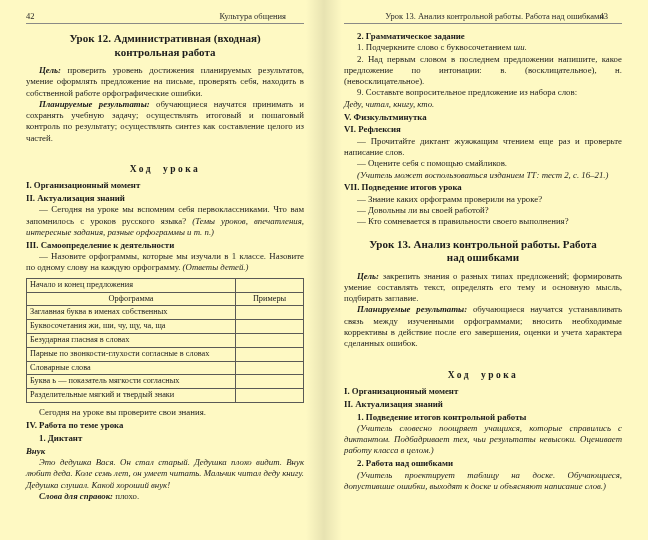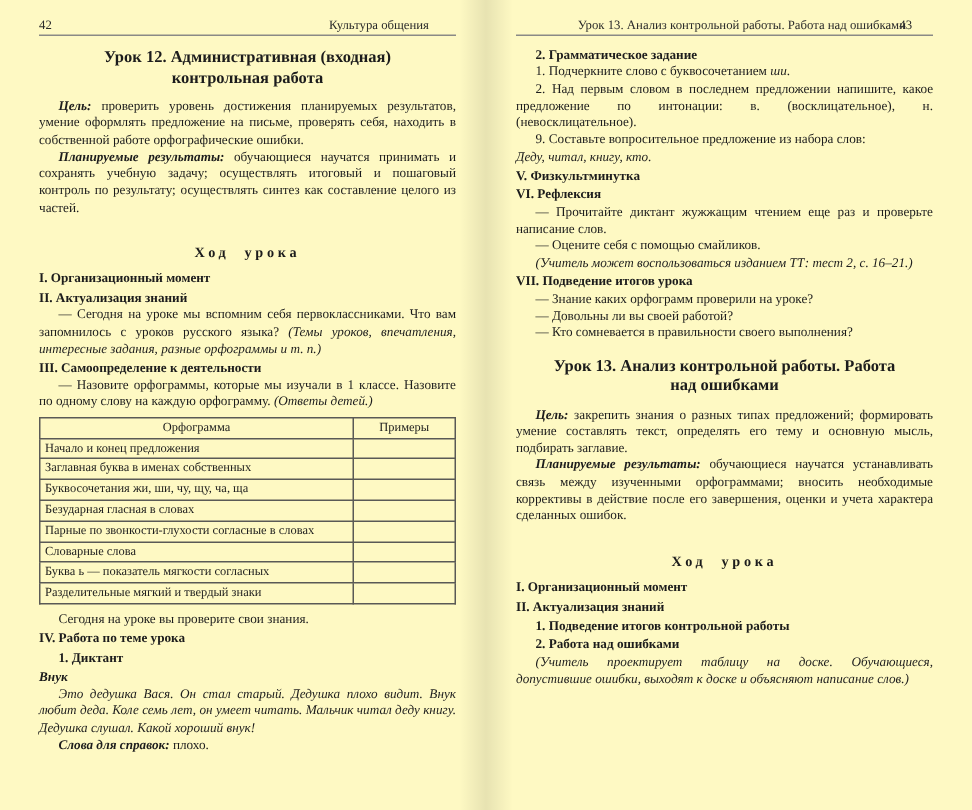--- a/index.html
+++ b/index.html
@@ -92,27 +92,27 @@
 
     <p class="para"><span>— Сегодня на уроке мы вспомним себя первоклассниками. Что вам запомнилось с уроков русского языка? </span><span class="it">(Темы уроков, впечатления, интересные задания, разные орфограммы и т. п.)</span></p>
 
     <p class="h">III. Самоопределение к деятельности</p>
 
     <p class="para"><span>— Назовите орфограммы, которые мы изучали в 1 классе. Назовите по одному слову на каждую орфограмму. </span><span class="it">(Ответы детей.)</span></p>
 
     <table>
       <tbody>
           <tr>
+            <td>Начало и конец предложения</td>
+            <td class="col-ex"></td>
+          </tr>
+      <tr>
         <th>Орфограмма</th>
         <th class="col-ex">Примеры</th>
       </tr>
-      <tr>
-            <td>Начало и конец предложения</td>
-            <td class="col-ex"></td>
-          </tr>
       <tr>
             <td>Заглавная буква в именах собственных</td>
             <td class="col-ex"></td>
           </tr>
       <tr>
             <td>Буквосочетания жи, ши, чу, щу, ча, ща</td>
             <td class="col-ex"></td>
           </tr>
       <tr>
             <td>Безударная гласная в словах</td>
@@ -182,18 +182,19 @@
     <p class="para"><span class="bi">Цель:</span><span> закрепить знания о разных типах предложений; формировать умение составлять текст, определять его тему и основную мысль, подбирать заглавие.</span></p>
 
     <p class="para"><span class="bi">Планируемые результаты:</span><span> обучающиеся научатся устанавливать связь между изученными орфограммами; вносить необходимые коррективы в действие после его завершения, оценки и учета характера сделанных ошибок.</span></p>
 
     <p class="flow">Ход урока</p>
 
     <p class="h">I. Организационный момент</p>
     <p class="h">II. Актуализация знаний</p>
 
     <p class="h ind">1. Подведение итогов контрольной работы</p>
+    <p class="para it">(Учитель словесно поощряет учащихся, которые справились с диктантом. Подбадривает тех, чьи результаты невысоки. Оценивает работу класса в целом.)</p>
 
     <p class="h ind">2. Работа над ошибками</p>
     <p class="para it">(Учитель проектирует таблицу на доске. Обучающиеся, допустившие ошибки, выходят к доске и объясняют написание слов.)</p>
   </div>
 
 </div>
 
 </body></html>

